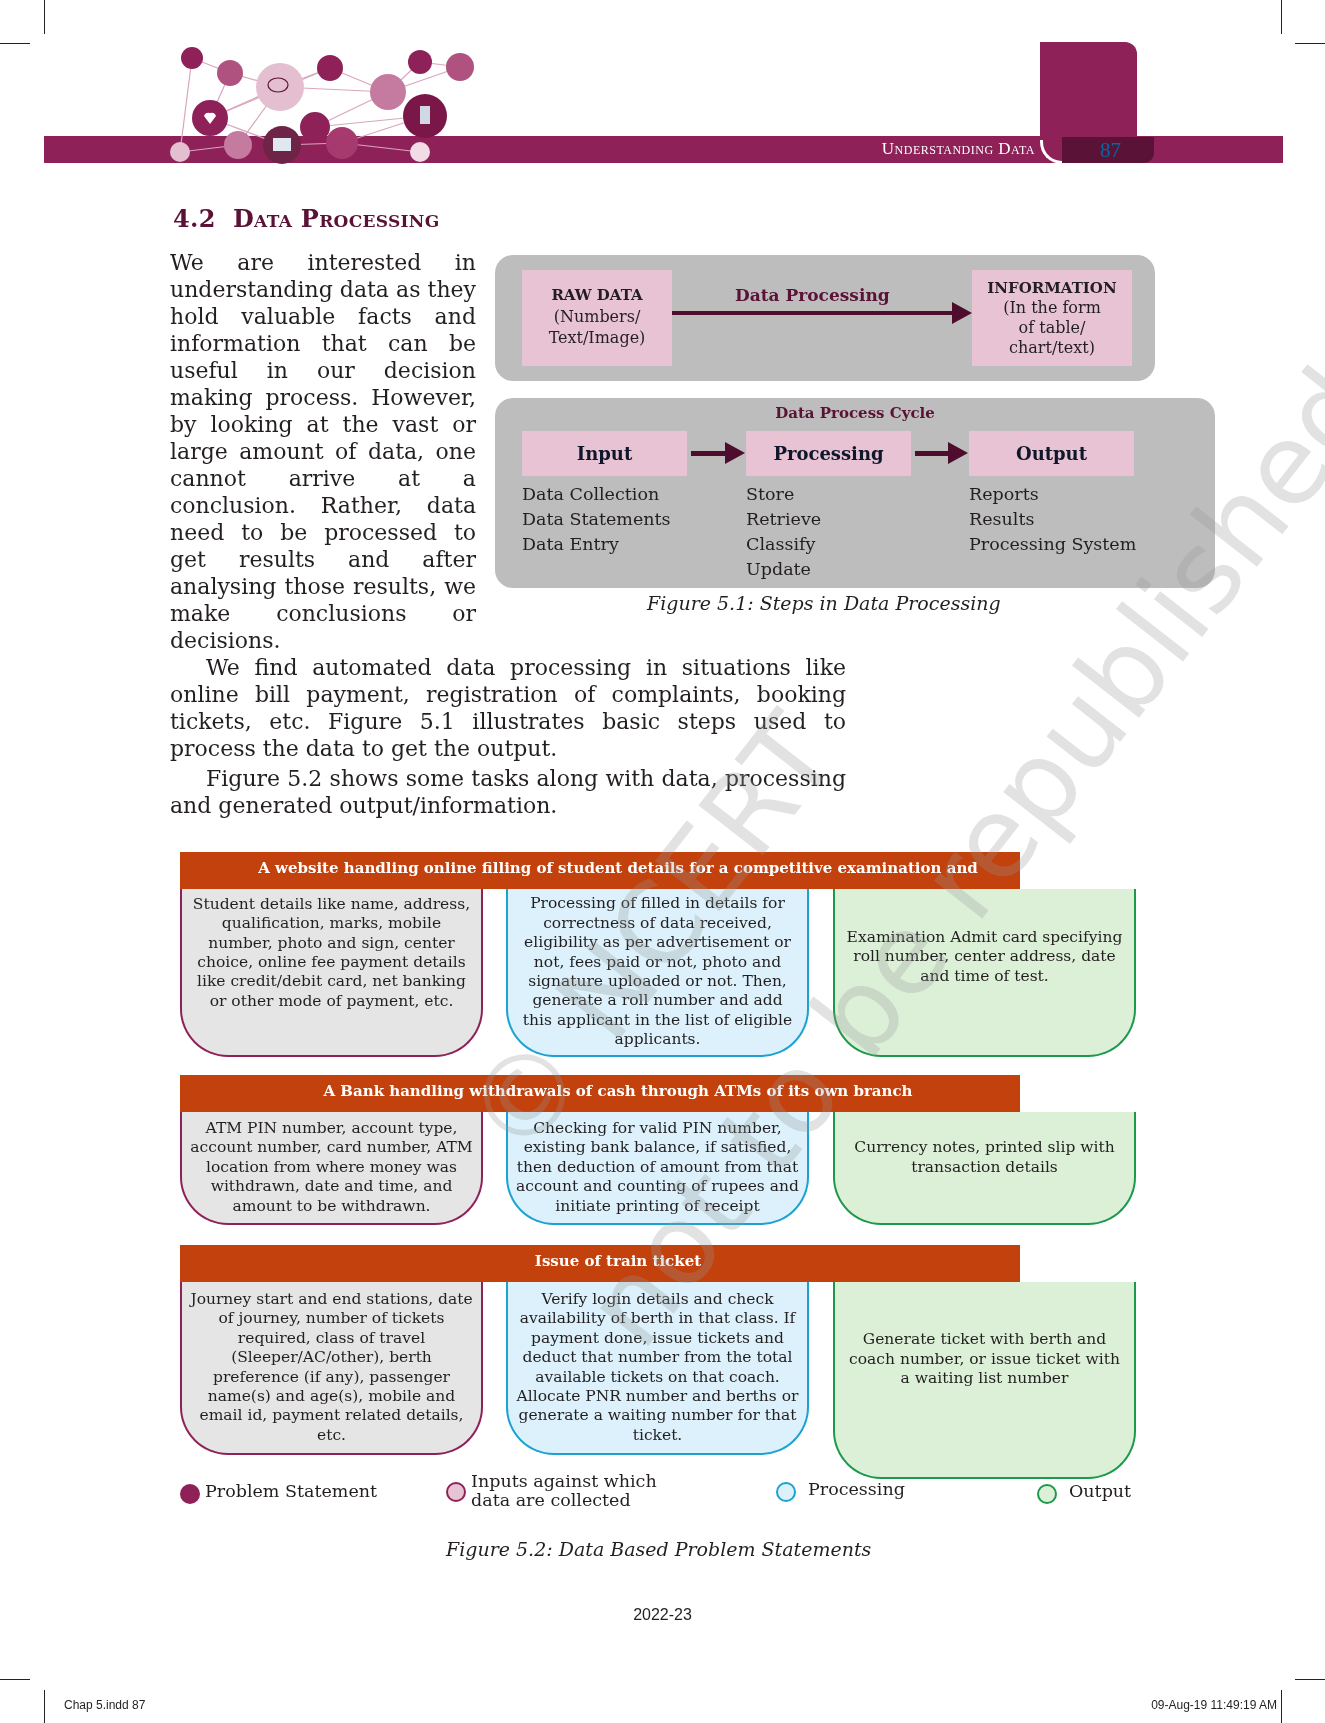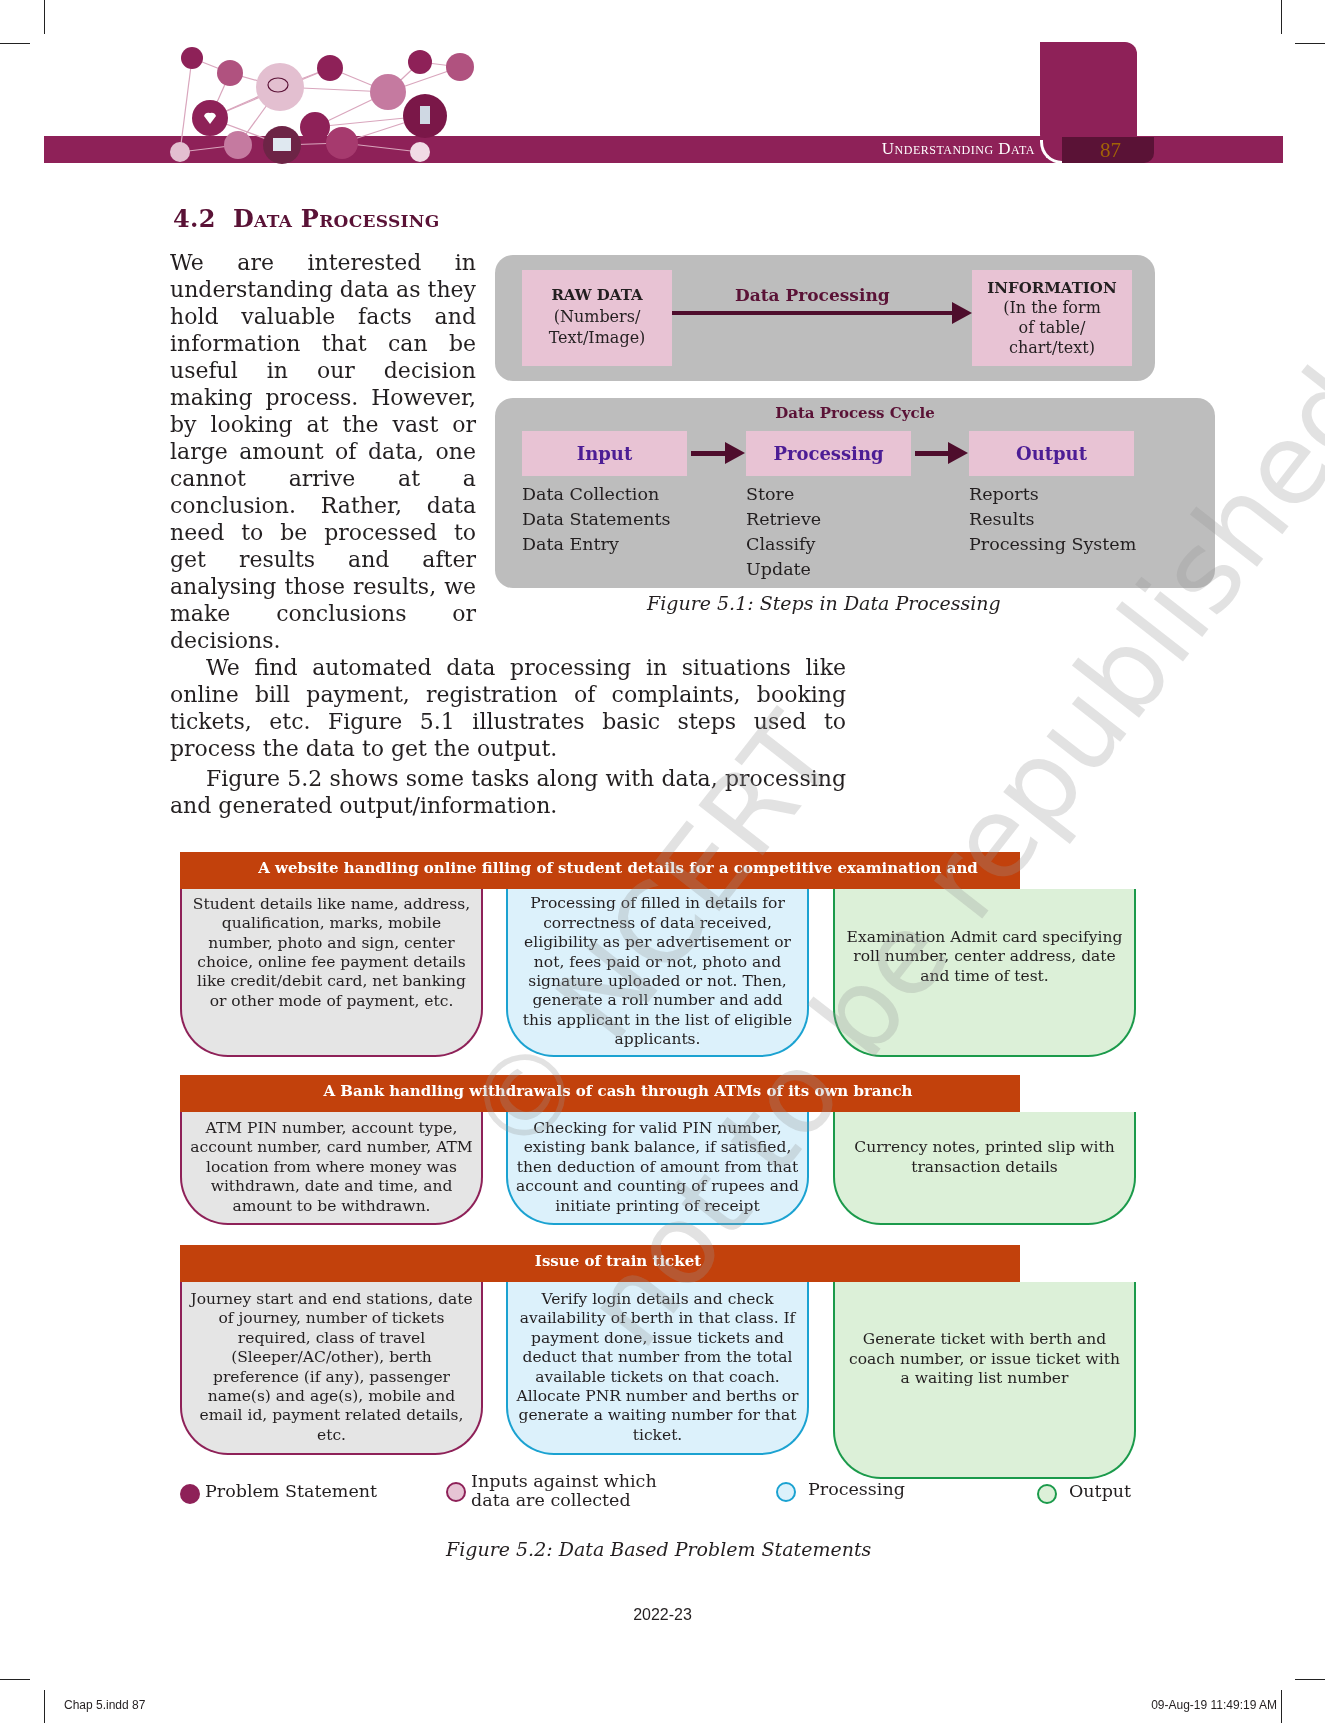--- a/index.html
+++ b/index.html
@@ -8,21 +8,21 @@
 
     
     .crop { position: absolute; background: #222; }
 
     
     .band { position: absolute; left: 44px; top: 136px; width: 1239px; height: 27px; background: #8e2158; }
     .running-title { position: absolute; right: 290px; top: 139px; color: #fff; font-family: "Liberation Serif", serif; font-size: 17px; letter-spacing: 0.5px; font-variant: small-caps; }
     .tab { position: absolute; left: 1040px; top: 42px; width: 97px; height: 121px; background: #8e2158; border-radius: 0 12px 0 28px; }
     .tab-white { position: absolute; left: 1040px; top: 140px; width: 22px; height: 24px; border-left: 3px solid #fff; border-bottom: 3px solid #fff; border-radius: 0 0 0 22px; }
     .page-num-box { position: absolute; left: 1062px; top: 137px; width: 92px; height: 26px; background: #5a1236; border-radius: 0 0 10px 0; }
-    .page-num { position: absolute; left: 1100px; top: 138px; color: #a16207; font-family: "Liberation Serif", serif; font-size: 21px; }
+    .page-num { position: absolute; left: 1100px; top: 138px; color: #0369a1; font-family: "Liberation Serif", serif; font-size: 21px; }
 
     .network { position: absolute; left: 170px; top: 40px; width: 320px; height: 130px; }
 
     
     .sec-heading { position: absolute; left: 173px; top: 204px; font-family: "DejaVu Serif", serif; font-weight: bold; font-size: 24px; color: #5a1236; letter-spacing: 0.3px; }
     .sec-heading .sc { font-variant: small-caps; }
 
     .para { position: absolute; font-family: "DejaVu Serif", serif; font-size: 22px; line-height: 27px; text-align: justify; color: #231f20; }
     .p1 { left: 170px; top: 249px; width: 306px; text-align-last: justify; }
     .p2 { left: 170px; top: 654px; width: 676px; text-indent: 36px; }
@@ -33,21 +33,21 @@
     .pinkbox { position: absolute; background: #e8c3d4; text-align: center; font-family: "DejaVu Serif", serif; color: #231f20; }
     .raw { left: 27px; top: 15px; width: 150px; height: 96px; padding-top: 14px; font-size: 16px; line-height: 21px; }
     .raw b, .info b { font-size: 15px; }
     .info { left: 477px; top: 15px; width: 160px; height: 96px; padding-top: 8px; font-size: 16px; line-height: 20px; }
     .arrow-line { position: absolute; background: #4e0d2c; }
     .arrow-head { position: absolute; width: 0; height: 0; border-top: 11px solid transparent; border-bottom: 11px solid transparent; border-left: 20px solid #4e0d2c; }
     .dp-label { position: absolute; left: 240px; top: 30px; font-weight: bold; font-size: 17px; color: #5a1236; }
 
     .fig1-cycle { position: absolute; left: 495px; top: 398px; width: 720px; height: 190px; background: #bdbdbd; border-radius: 18px; }
     .cycle-title { position: absolute; left: 0; width: 100%; top: 6px; text-align: center; font-weight: bold; font-size: 15px; color: #5a1236; }
-    .stage { position: absolute; top: 33px; height: 45px; background: #e8c3d4; text-align: center; font-weight: bold; font-size: 18px; line-height: 45px; color: #4c1d95; }
+    .stage { position: absolute; top: 33px; height: 45px; background: #e8c3d4; text-align: center; font-weight: bold; font-size: 18px; line-height: 45px; color: #0f172a; }
     .st-input { left: 27px; width: 165px; }
     .st-proc { left: 251px; width: 165px; }
     .st-out { left: 474px; width: 165px; }
     .stage-items { position: absolute; top: 84px; font-size: 17.5px; line-height: 25px; color: #231f20; }
     .fig-caption { position: absolute; font-family: "DejaVu Serif", serif; font-style: italic; font-size: 19px; color: #231f20; }
 
     
     .row { position: absolute; left: 180px; width: 957px; }
     .row-head { position: absolute; left: 0; top: 0; width: 840px; height: 37px; background: #c2410c; color: #fff; text-align: center; font-weight: bold; font-size: 15px; line-height: 33px; padding-left: 36px; }
     .card { position: absolute; width: 303px; border-width: 2px; border-style: solid; border-top: none; border-radius: 0 0 48px 48px; text-align: center; font-size: 15.5px; line-height: 19.4px; display: flex; flex-direction: column; justify-content: center; align-items: center; padding: 0 8px; }

